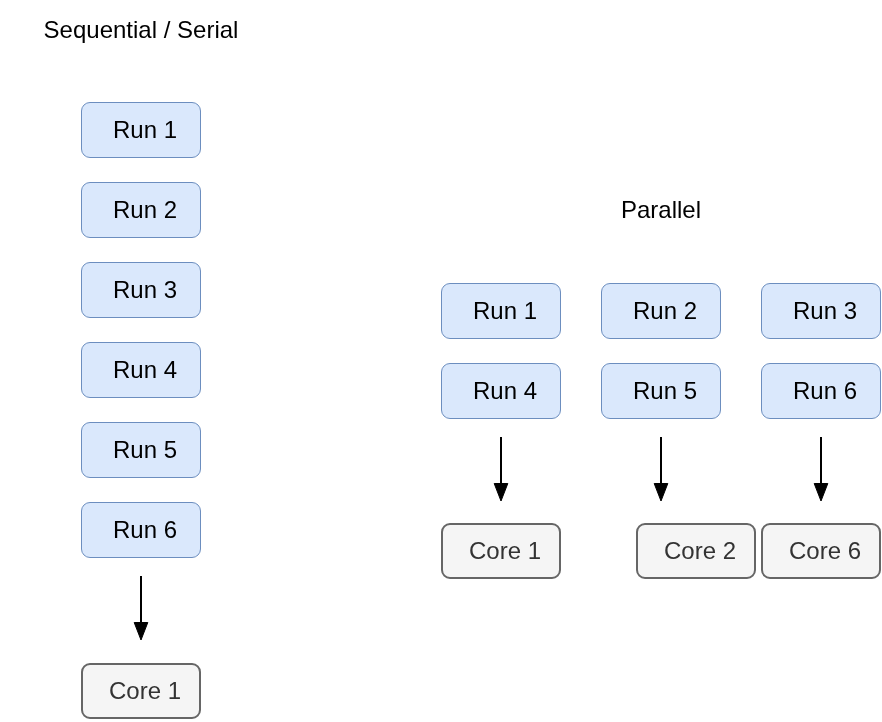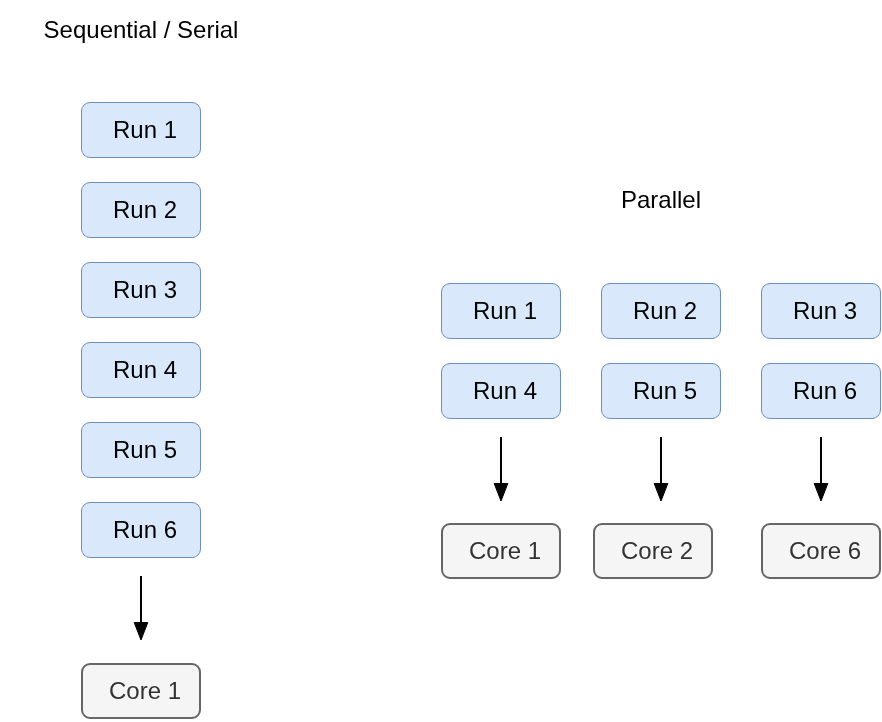--- a/index.html
+++ b/index.html
@@ -80,37 +80,37 @@
 
     <svg class="arrow" style="left:132px;top:575px" viewBox="0 0 18 66" aria-hidden="true">
       <line x1="9" y1="1" x2="9" y2="48"></line>
       <polygon points="9,65 2.2,47.5 15.8,47.5"></polygon>
     </svg>
 
     <div class="box core" style="left:81px;top:663px">Core 1</div>
   </div>
 
   <div>
-    <div class="title" style="left:661px;top:187px">Parallel</div>
+    <div class="title" style="left:661px;top:197px">Parallel</div>
 
     <div class="box run" style="left:441px;top:283px">Run 1</div>
     <div class="box run" style="left:441px;top:363px">Run 4</div>
     <svg class="arrow" style="left:492px;top:436px" viewBox="0 0 18 66" aria-hidden="true">
       <line x1="9" y1="1" x2="9" y2="48"></line>
       <polygon points="9,65 2.2,47.5 15.8,47.5"></polygon>
     </svg>
     <div class="box core" style="left:441px;top:523px">Core 1</div>
 
     <div class="box run" style="left:601px;top:283px">Run 2</div>
     <div class="box run" style="left:601px;top:363px">Run 5</div>
     <svg class="arrow" style="left:652px;top:436px" viewBox="0 0 18 66" aria-hidden="true">
       <line x1="9" y1="1" x2="9" y2="48"></line>
       <polygon points="9,65 2.2,47.5 15.8,47.5"></polygon>
     </svg>
-    <div class="box core" style="left:593px;top:523px">Core 2</div>
+    <div class="box core" style="left:636px;top:523px">Core 2</div>
 
     <div class="box run" style="left:761px;top:283px">Run 3</div>
     <div class="box run" style="left:761px;top:363px">Run 6</div>
     <svg class="arrow" style="left:812px;top:436px" viewBox="0 0 18 66" aria-hidden="true">
       <line x1="9" y1="1" x2="9" y2="48"></line>
       <polygon points="9,65 2.2,47.5 15.8,47.5"></polygon>
     </svg>
     <div class="box core" style="left:761px;top:523px">Core 6</div>
   </div>
 

